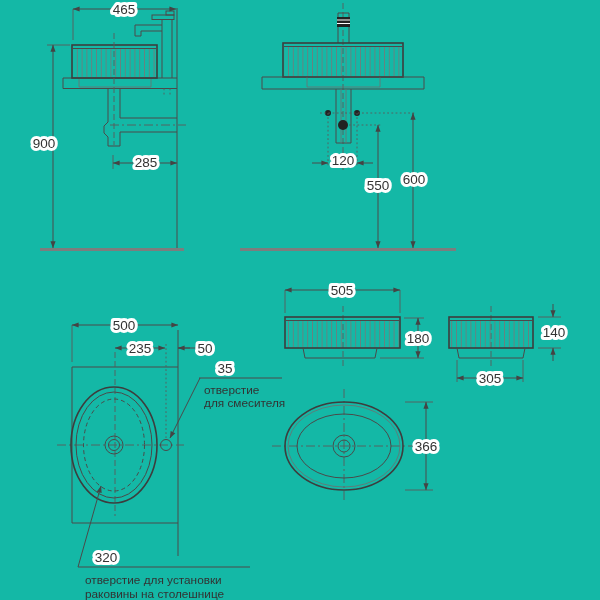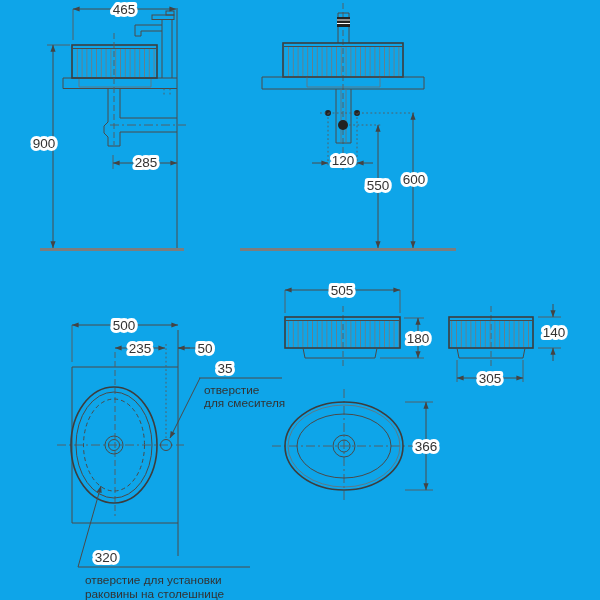--- a/index.html
+++ b/index.html
@@ -1,16 +1,16 @@
 <!DOCTYPE html>
 <html><head>
 <meta charset="utf-8">
 <style>
   html,body{margin:0;padding:0;background:#ffffff;}
-  .stage{width:600px;height:600px;position:relative;background:#0ea5e9;overflow:hidden;}
+  .stage{width:600px;height:600px;position:relative;background:#14b8a6;overflow:hidden;}
   svg{display:block;}
   .ln{stroke:#4a4a4a;stroke-width:1;fill:none;}
   .ln2{stroke:#3d3d3d;stroke-width:1.6;fill:none;}
   .thin{stroke:#6e6e6e;stroke-width:0.8;fill:none;}
   .dimln{stroke:#4a4a4a;stroke-width:1;fill:none;}
   .ext{stroke:#5a5a5a;stroke-width:0.9;fill:none;}
   .dash{stroke:#5a5a5a;stroke-width:0.9;fill:none;stroke-dasharray:6 3;}
   .dashdot{stroke:#5a5a5a;stroke-width:0.9;fill:none;stroke-dasharray:9 3 2 3;}
   .dot{stroke:#5a5a5a;stroke-width:0.9;fill:none;stroke-dasharray:1.8 2.4;}
   .floor{stroke:#7d7d7d;stroke-width:3;fill:none;}

